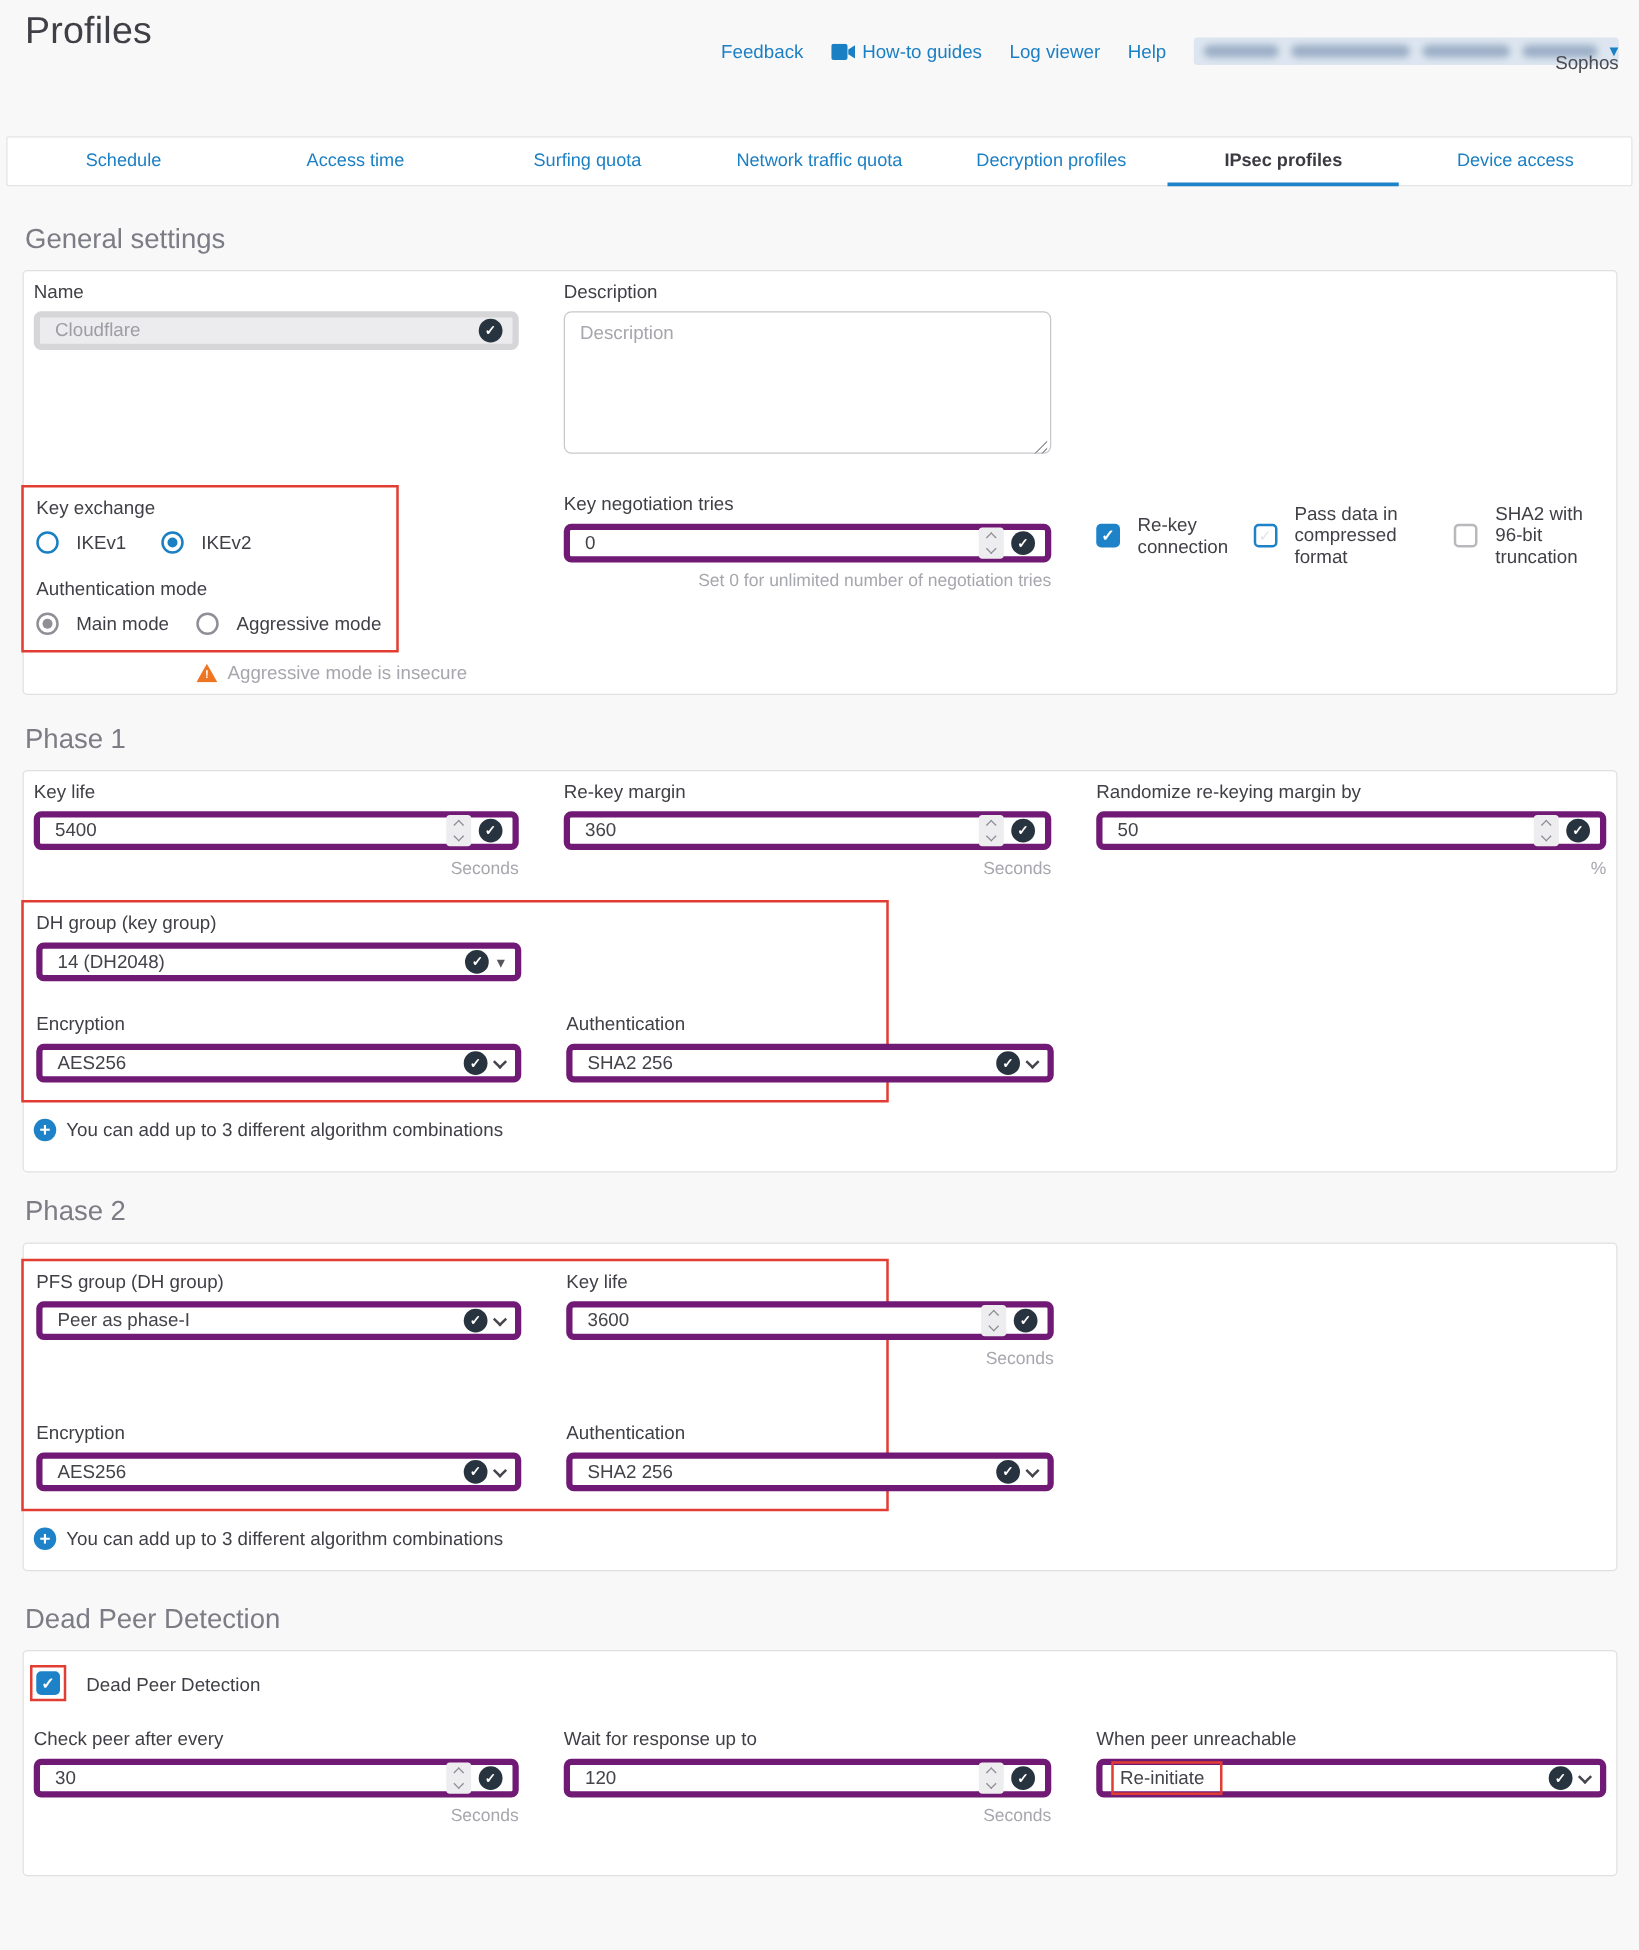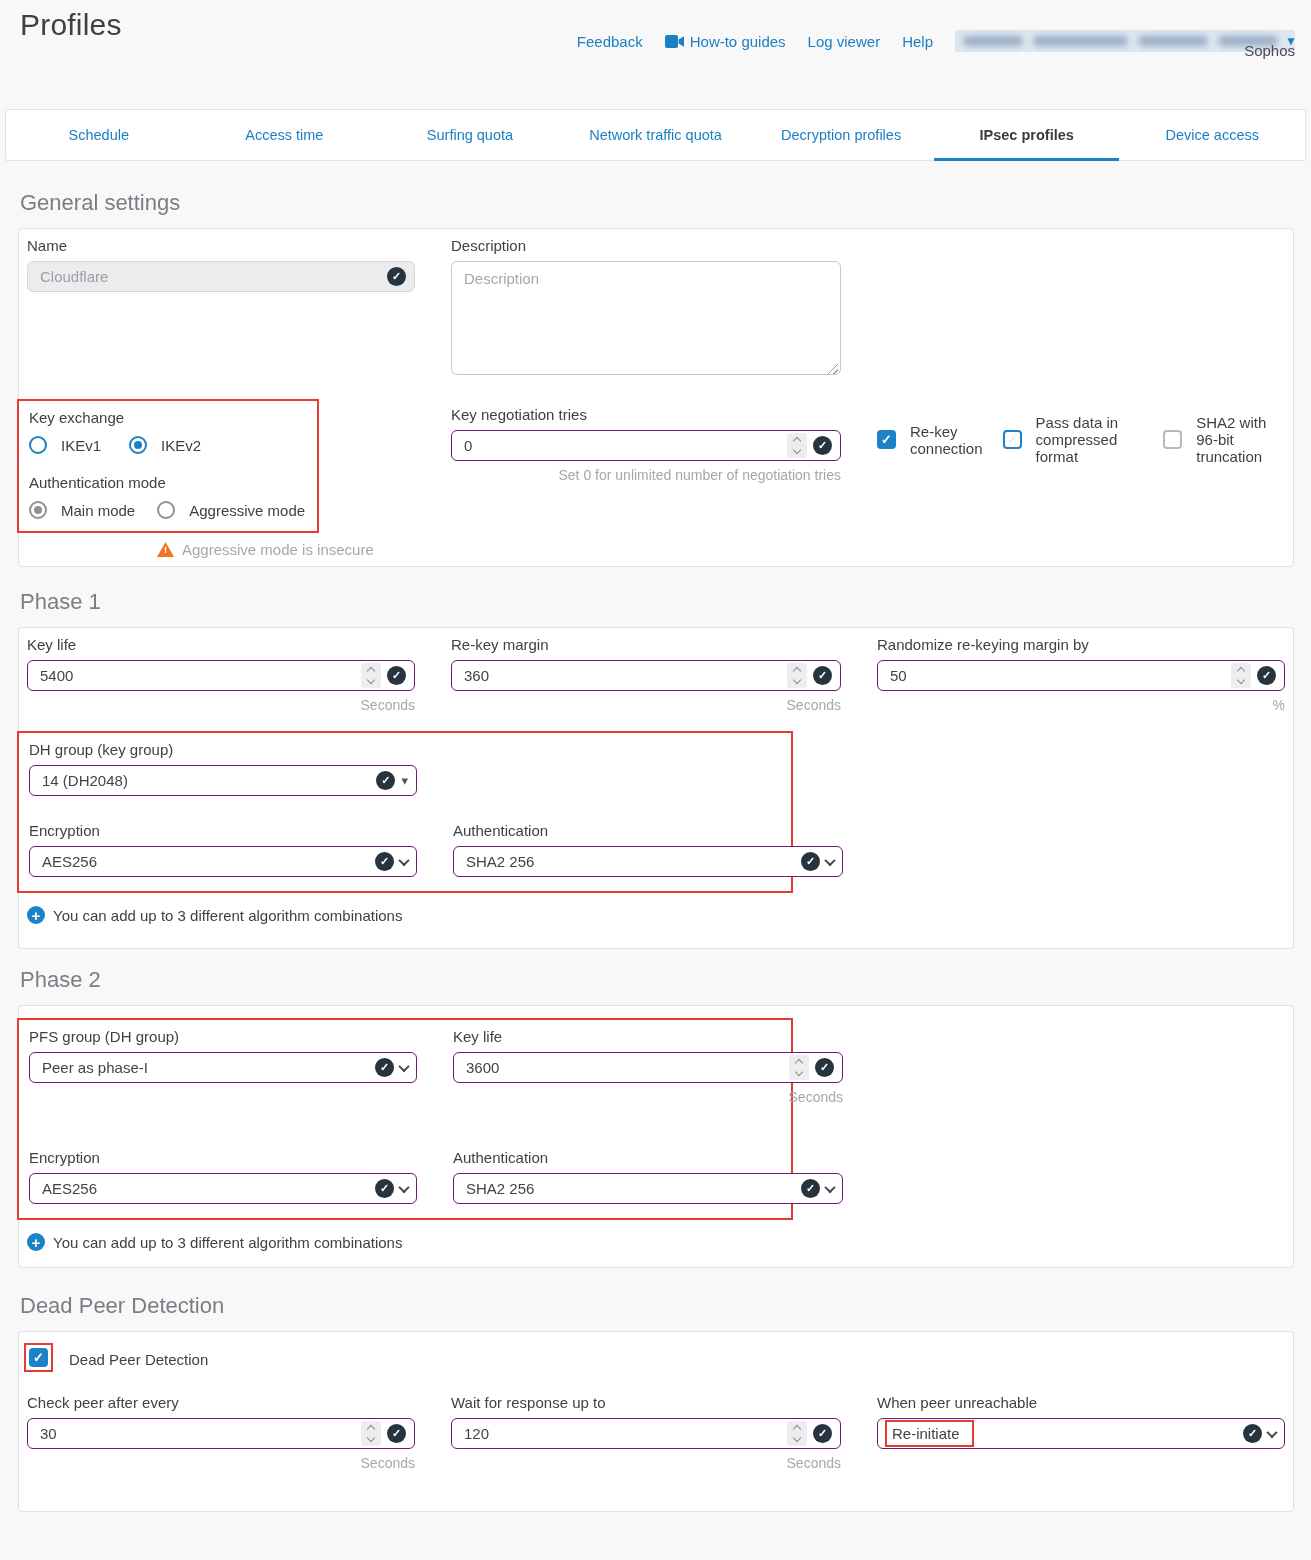--- a/index.html
+++ b/index.html
@@ -14,39 +14,39 @@
   .page-title { font-size:30px; font-weight:300; color:#3f3f46; letter-spacing:.2px; }
   .header-right { position:absolute; top:30px; right:16px; display:flex; align-items:center; gap:22px; }
   .hlink { color:#1b7fc3; font-size:15px; text-decoration:none; cursor:pointer; display:flex; align-items:center; gap:6px; }
   .account-pill { position:relative; width:340px; height:22px; background:#dde6f0; border-radius:3px; display:flex; align-items:center; overflow:visible; }
   .blurwrap { display:flex; gap:10px; padding-left:8px; filter:blur(3px); }
   .blur-blob { height:10px; border-radius:5px; background:rgba(120,145,175,.65); }
   .b1{width:60px}.b2{width:95px}.b3{width:70px}.b4{width:60px}
   .pill-caret { position:absolute; right:-2px; top:4px; color:#1b7fc3; font-size:12px; }
   .brand { position:absolute; top:42px; right:16px; font-size:15px; color:#4a4a52; }
   
-  .tabbar { margin:0 5px; height:52px; background:#fff; border:1px solid #e4e4e6; border-radius:2px;
+  .tabbar { margin:0 5px; height:40px; background:#fff; border:1px solid #e4e4e6; border-radius:2px;
             display:flex; align-items:stretch; }
   .tab { flex:1; display:flex; align-items:center; justify-content:center; font-size:14.5px;
          color:#1b7fc3; cursor:pointer; position:relative; }
   .tab.active { color:#3a3a40; font-weight:bold; }
   .tab.active::after { content:""; position:absolute; left:0; right:0; bottom:-1px; height:3px; background:#1e82c8; }
   
   .main { padding:0 17px 0 18px; }
   .section-heading { font-size:22px; font-weight:300; color:#7c7c85; margin-left:2px; }
   .sh-general { margin-top:29px; margin-bottom:12px; }
   .sh-phase1  { margin-top:22px; margin-bottom:12px; }
   .sh-phase2  { margin-top:18px; margin-bottom:12px; }
   .sh-dpd     { margin-top:25px; margin-bottom:12px; }
   .card { background:#fff; border:1px solid #e0e0e2; border-radius:4px; padding:8px; }
   .grid3 { display:grid; grid-template-columns:388px 390px 1fr; column-gap:36px; }
   .grid2 { display:grid; grid-template-columns:388px 390px; column-gap:36px; }
   .flabel { font-size:15px; color:#3f3f46; margin-bottom:7px; }
   
-  .field { position:relative; height:31px; border:1px solid #701a75; border-radius:6px; background:#fff;
+  .field { position:relative; height:31px; border:5px solid #701a75; border-radius:6px; background:#fff;
            display:flex; align-items:center; padding:0 8px 0 12px; font-size:15px; color:#43434a; }
   .field input { border:none; outline:none; flex:1; font:inherit; color:inherit; background:transparent; min-width:0; }
   .field .value { flex:1; }
   .field.disabled { background:#ececee; border-color:#d6d6d9; color:#9d9da3; }
   .adorn { display:flex; align-items:center; gap:6px; margin-left:6px; }
   .ok { width:19px; height:19px; border-radius:50%; background:#27333e; display:inline-flex;
         align-items:center; justify-content:center; flex:none; }
   .ok::before { content:"✓"; color:#fff; font-size:11px; font-weight:bold; }
   .spin { width:20px; height:25px; background:#ededef; border-radius:3px; display:inline-flex;
           flex-direction:column; align-items:center; justify-content:center; gap:3px; cursor:pointer; flex:none; }
@@ -87,21 +87,21 @@
   .warn-tri::after { content:"!"; position:absolute; left:0; right:0; top:3px; text-align:center;
                      color:#fff; font-size:9px; font-weight:bold; }
   .warning-row { display:flex; align-items:center; gap:8px; margin:8px 0 0 130px; color:#a6a6ad; font-size:15px; }
   .plus { width:18px; height:18px; border-radius:50%; background:#1e82c8; color:#fff; display:inline-flex;
           align-items:center; justify-content:center; flex:none; }
   .plus::before { content:"+"; font-size:15px; font-weight:bold; line-height:1; }
   .add-note { display:flex; align-items:center; gap:8px; font-size:15px; color:#3f3f46; margin-top:13px; }
   
   .redbox { border:2px solid #e23d32; }
   .kx-box { display:inline-block; padding:8px 12px 12px 10px; margin-left:-10px; }
-  .wide-box { width:776px; padding:8px 10px 14px 10px; margin-left:-10px; }
+  .wide-box { width:694px; padding:8px 10px 14px 10px; margin-left:-10px; }
   .cb-redwrap { display:inline-flex; padding:3px; margin:-3px 0 0 -3px; }
   .red-inline { display:inline-block; border:2px solid #e23d32; padding:3px 12px 3px 5px; margin-left:-5px; }
   .mt20 { margin-top:20px; }
   .mt18 { margin-top:18px; }
   .mt48 { margin-top:48px; }
   .mt26 { margin-top:26px; }
   .dpd-enable { display:flex; align-items:center; gap:16px; font-size:15px; margin:6px 0 22px 0; }
 </style>
 </head>
 <body>

